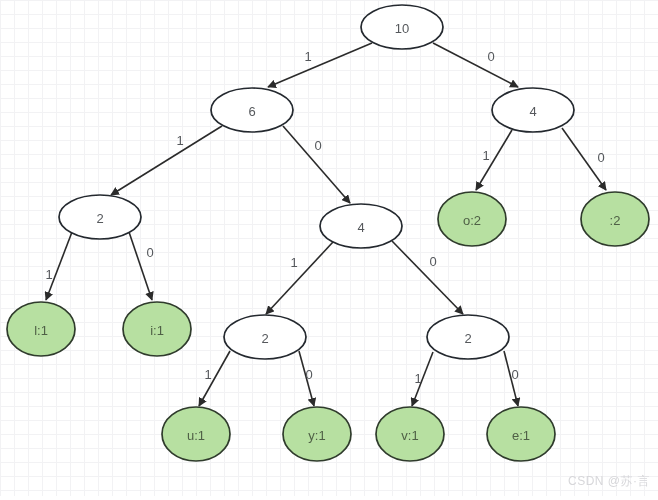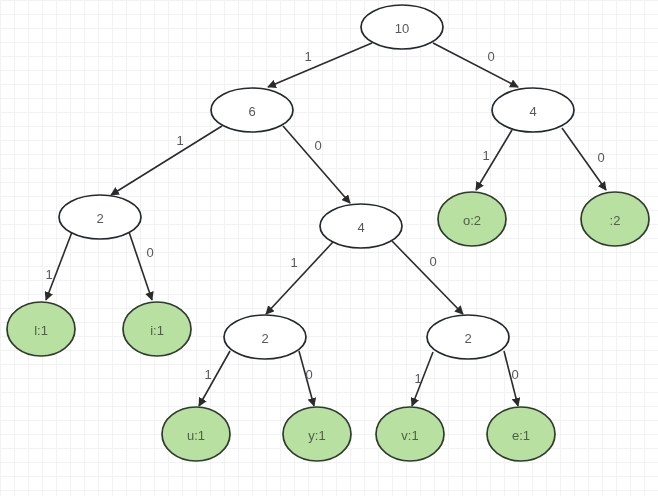--- a/index.html
+++ b/index.html
@@ -169,13 +169,14 @@
         <text class="edge-label" x="49" y="274">1</text>
         <text class="edge-label" x="150" y="252">0</text>
         <text class="edge-label" x="294" y="262">1</text>
         <text class="edge-label" x="433" y="261">0</text>
         <text class="edge-label" x="208" y="374">1</text>
         <text class="edge-label" x="309" y="374">0</text>
         <text class="edge-label" x="418" y="378">1</text>
         <text class="edge-label" x="515" y="374">0</text>
       </g>
   </svg>
+  <div id="watermark">CSDN @苏·言</div>
 </div>
 
 </body></html>

